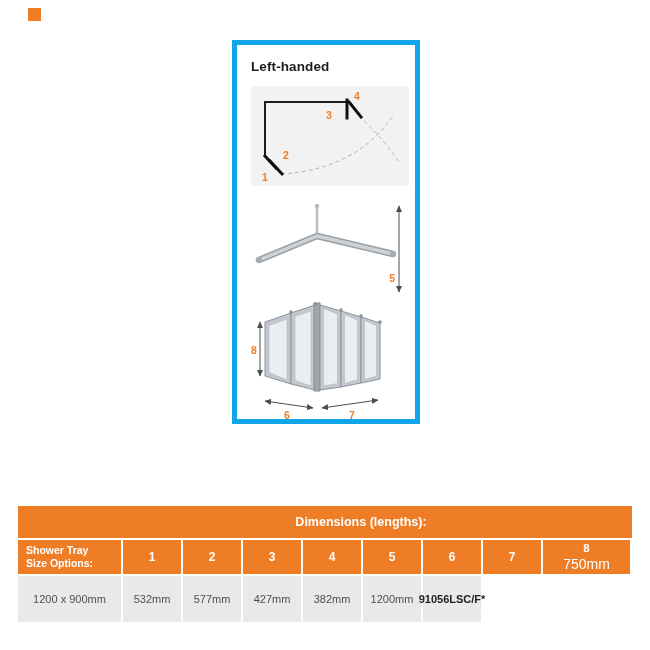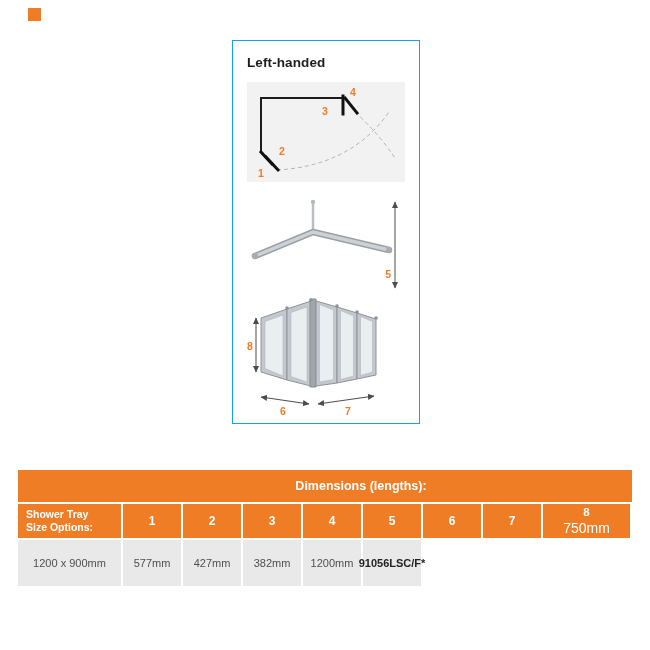--- a/index.html
+++ b/index.html
@@ -6,21 +6,21 @@
   body{
     width:650px;height:650px;background:#ffffff;position:relative;overflow:hidden;
     font-family:"Liberation Sans", sans-serif;
   }
   .page{position:absolute;inset:0;}
   .corner-square{position:absolute;left:28px;top:8px;width:13px;height:13px;background:#EF7D26;}
 
   
   .product-box{
     position:absolute;left:232px;top:40px;width:188px;height:384px;
-    background:#ffffff;border:1px solid #0ea5e9;box-sizing:border-box;
+    background:#ffffff;border:5px solid #0ea5e9;box-sizing:border-box;
     padding:14px 14px 8px 14px;
   }
   .orientation-title{
     font-size:13.5px;font-weight:700;color:#1d1d1d;margin-bottom:12px;letter-spacing:.1px;
   }
   svg{display:block;}
   .floorplan{background:#f2f2f2;}
   .rail{margin-top:12px;}
   .panels{margin-top:0;}
 
@@ -30,21 +30,21 @@
   .callout{font-family:"Liberation Sans",sans-serif;font-size:10.5px;font-weight:700;fill:#EF7D26;}
   .dim-line{stroke:#4c4c4c;stroke-width:1;}
   .frame{fill:#c2c8cd;stroke:#8d939a;stroke-width:1;}
   .glass{fill:#e9eef1;stroke:#aab0b5;stroke-width:.5;}
 
   
   .dim-table{position:absolute;left:18px;top:470px;width:614px;}
   .t-header{
     background:#EF7D26;color:#fff;height:32px;display:flex;align-items:center;
     justify-content:center;padding-left:72px;font-size:12.5px;font-weight:700;
-    box-sizing:border-box;margin-bottom:2px;
+    box-sizing:border-box;margin-bottom:2px;margin-top:36px;
   }
   .t-grid{display:grid;grid-template-columns:103px repeat(7,58px) 87px;gap:2px;}
   .t-cols{margin-bottom:2px;}
   .cell{display:flex;align-items:center;justify-content:center;box-sizing:border-box;}
   .t-cols .cell{height:34px;background:#EF7D26;color:#fff;font-size:12px;font-weight:700;}
   .cell.tray{
     justify-content:flex-start;text-align:left;padding:2px 20px 2px 8px;
     font-size:10.5px;line-height:1.25;font-weight:700;
   }
   .cell.col8{flex-direction:column;gap:1px;padding:2px 0;}
@@ -150,20 +150,21 @@
       <div class="cell">7</div>
       <div class="cell col8">
         <span class="num">8</span>
         <span class="divider"></span>
         <span class="sub">750mm</span>
       </div>
     </div>
 
     <div class="t-grid t-vals">
       <div class="cell">1200 x 900mm</div>
+      <div class="cell">532mm</div>
       <div class="cell">577mm</div>
       <div class="cell">427mm</div>
       <div class="cell">382mm</div>
       <div class="cell">1200mm</div>
       <div class="cell code">91056LSC/F*</div>
     </div>
 
   </div>
 </div>
 

